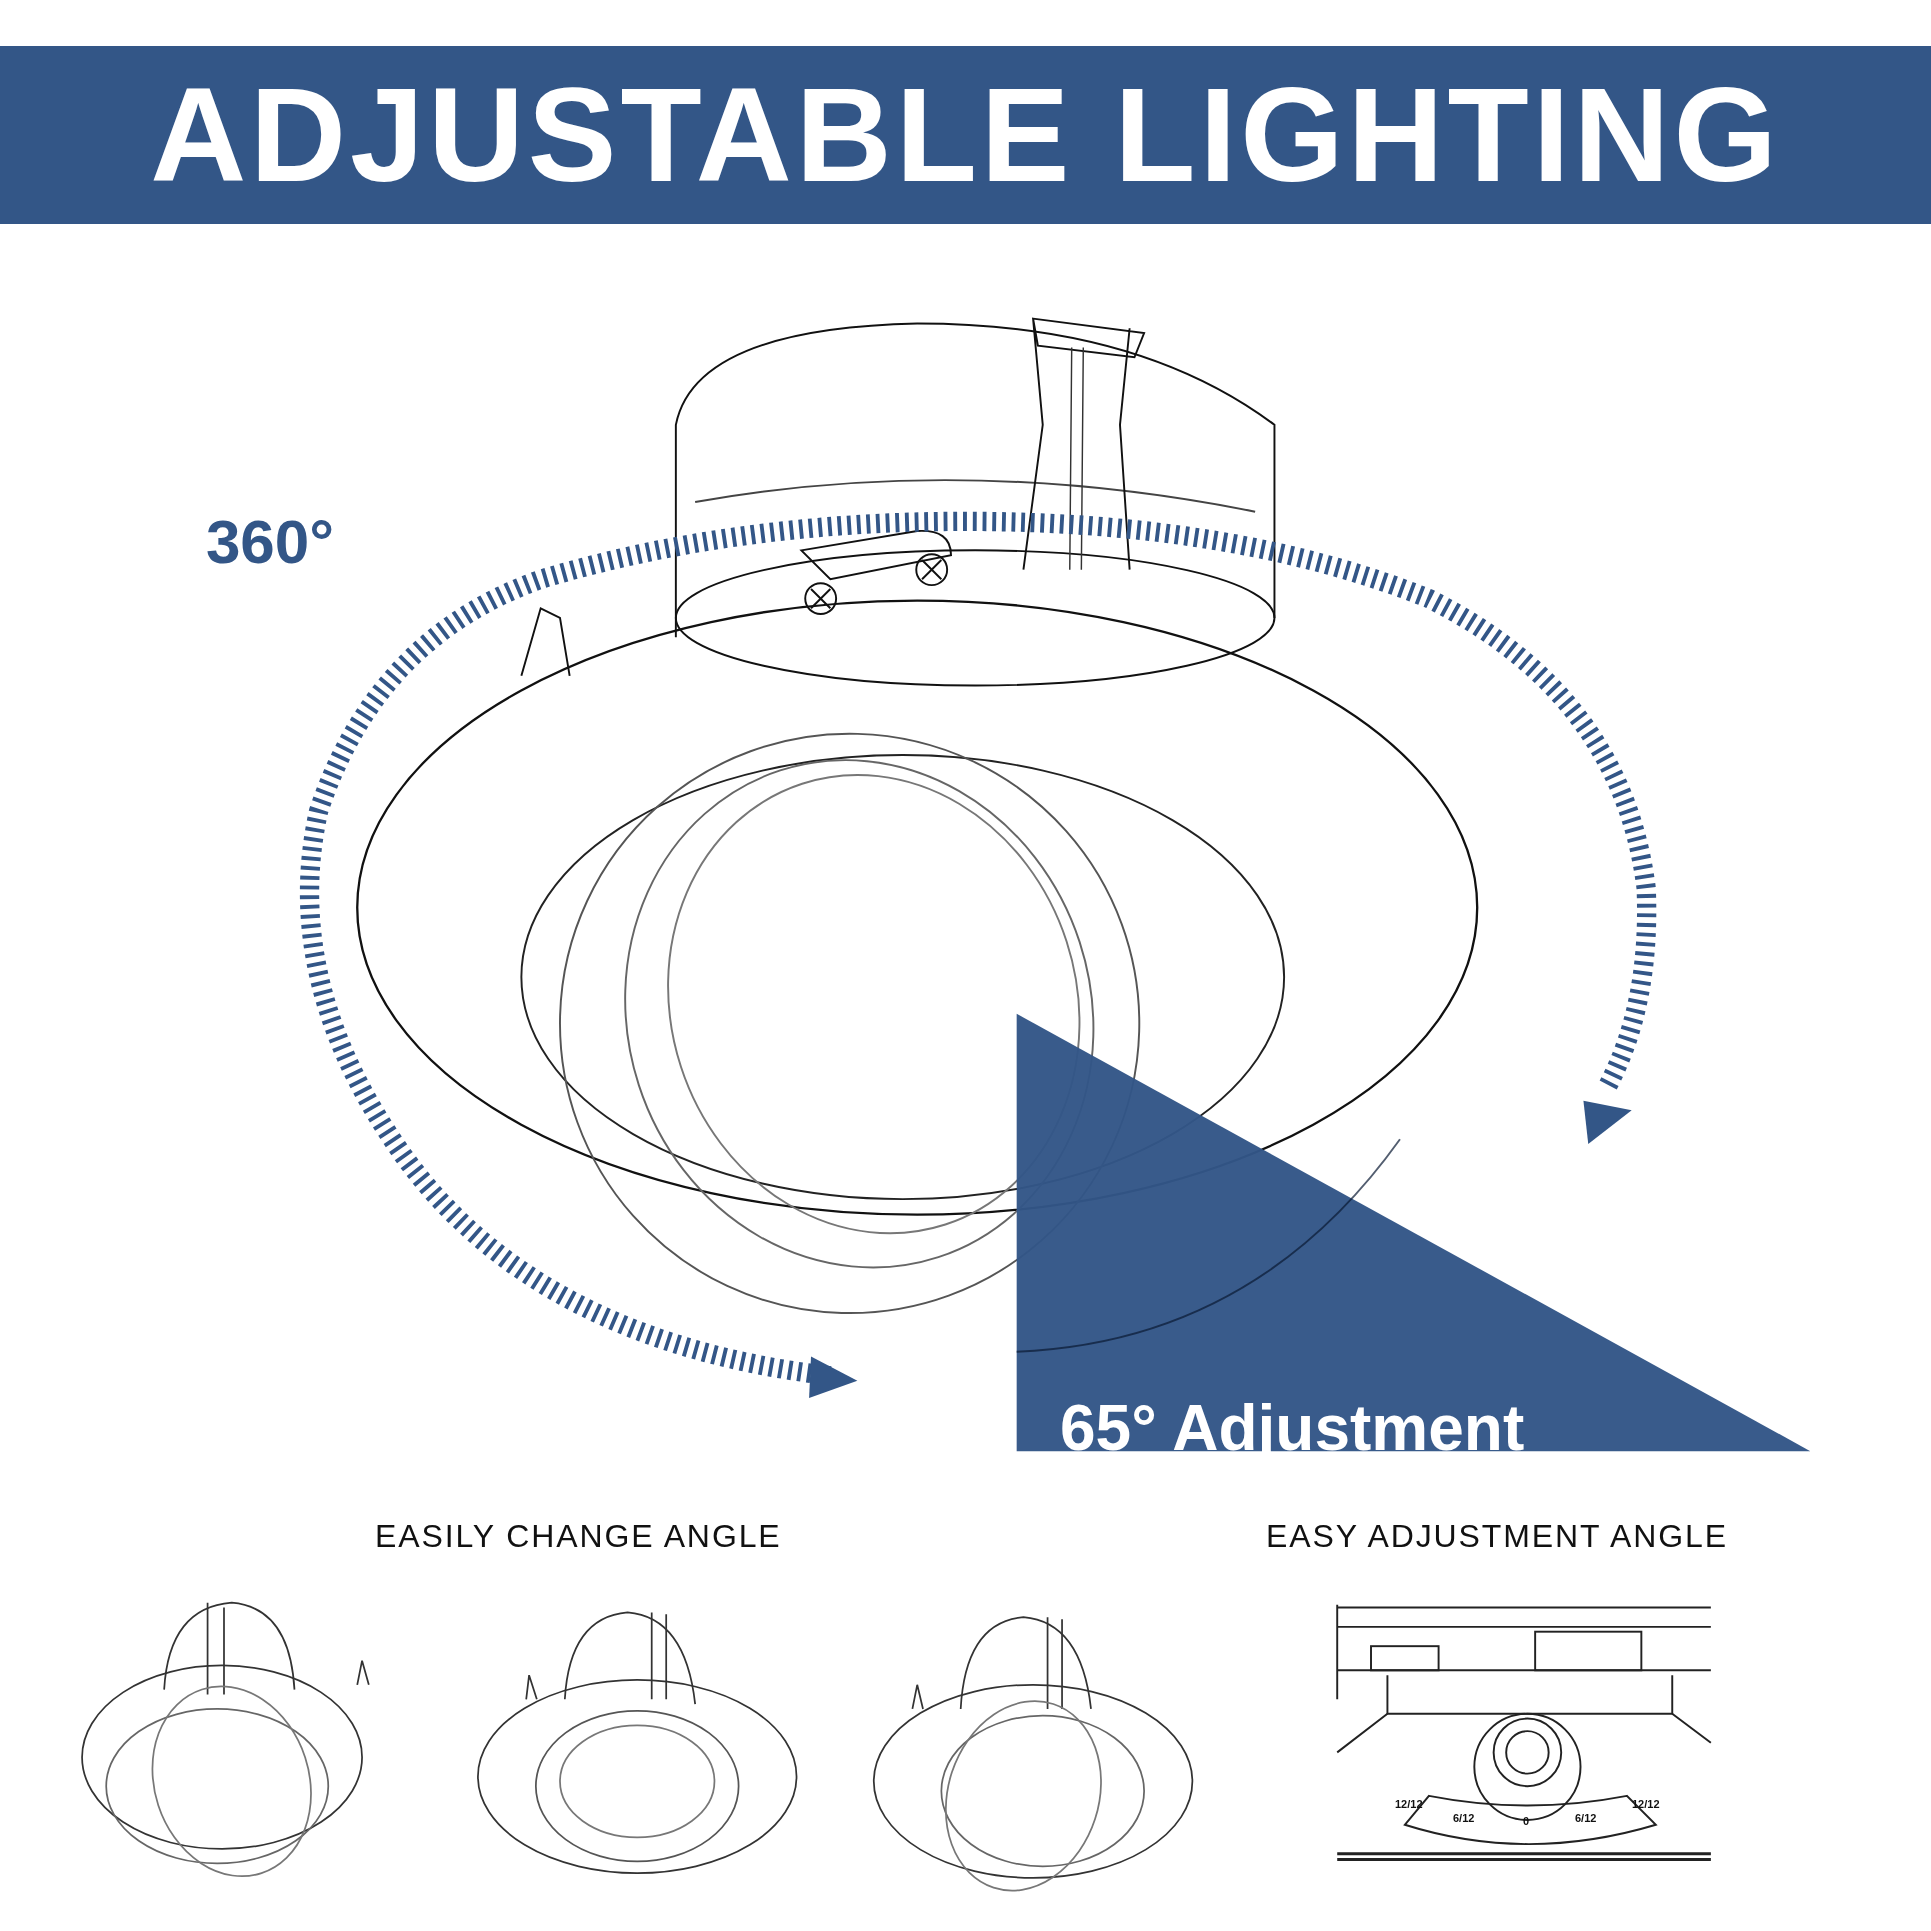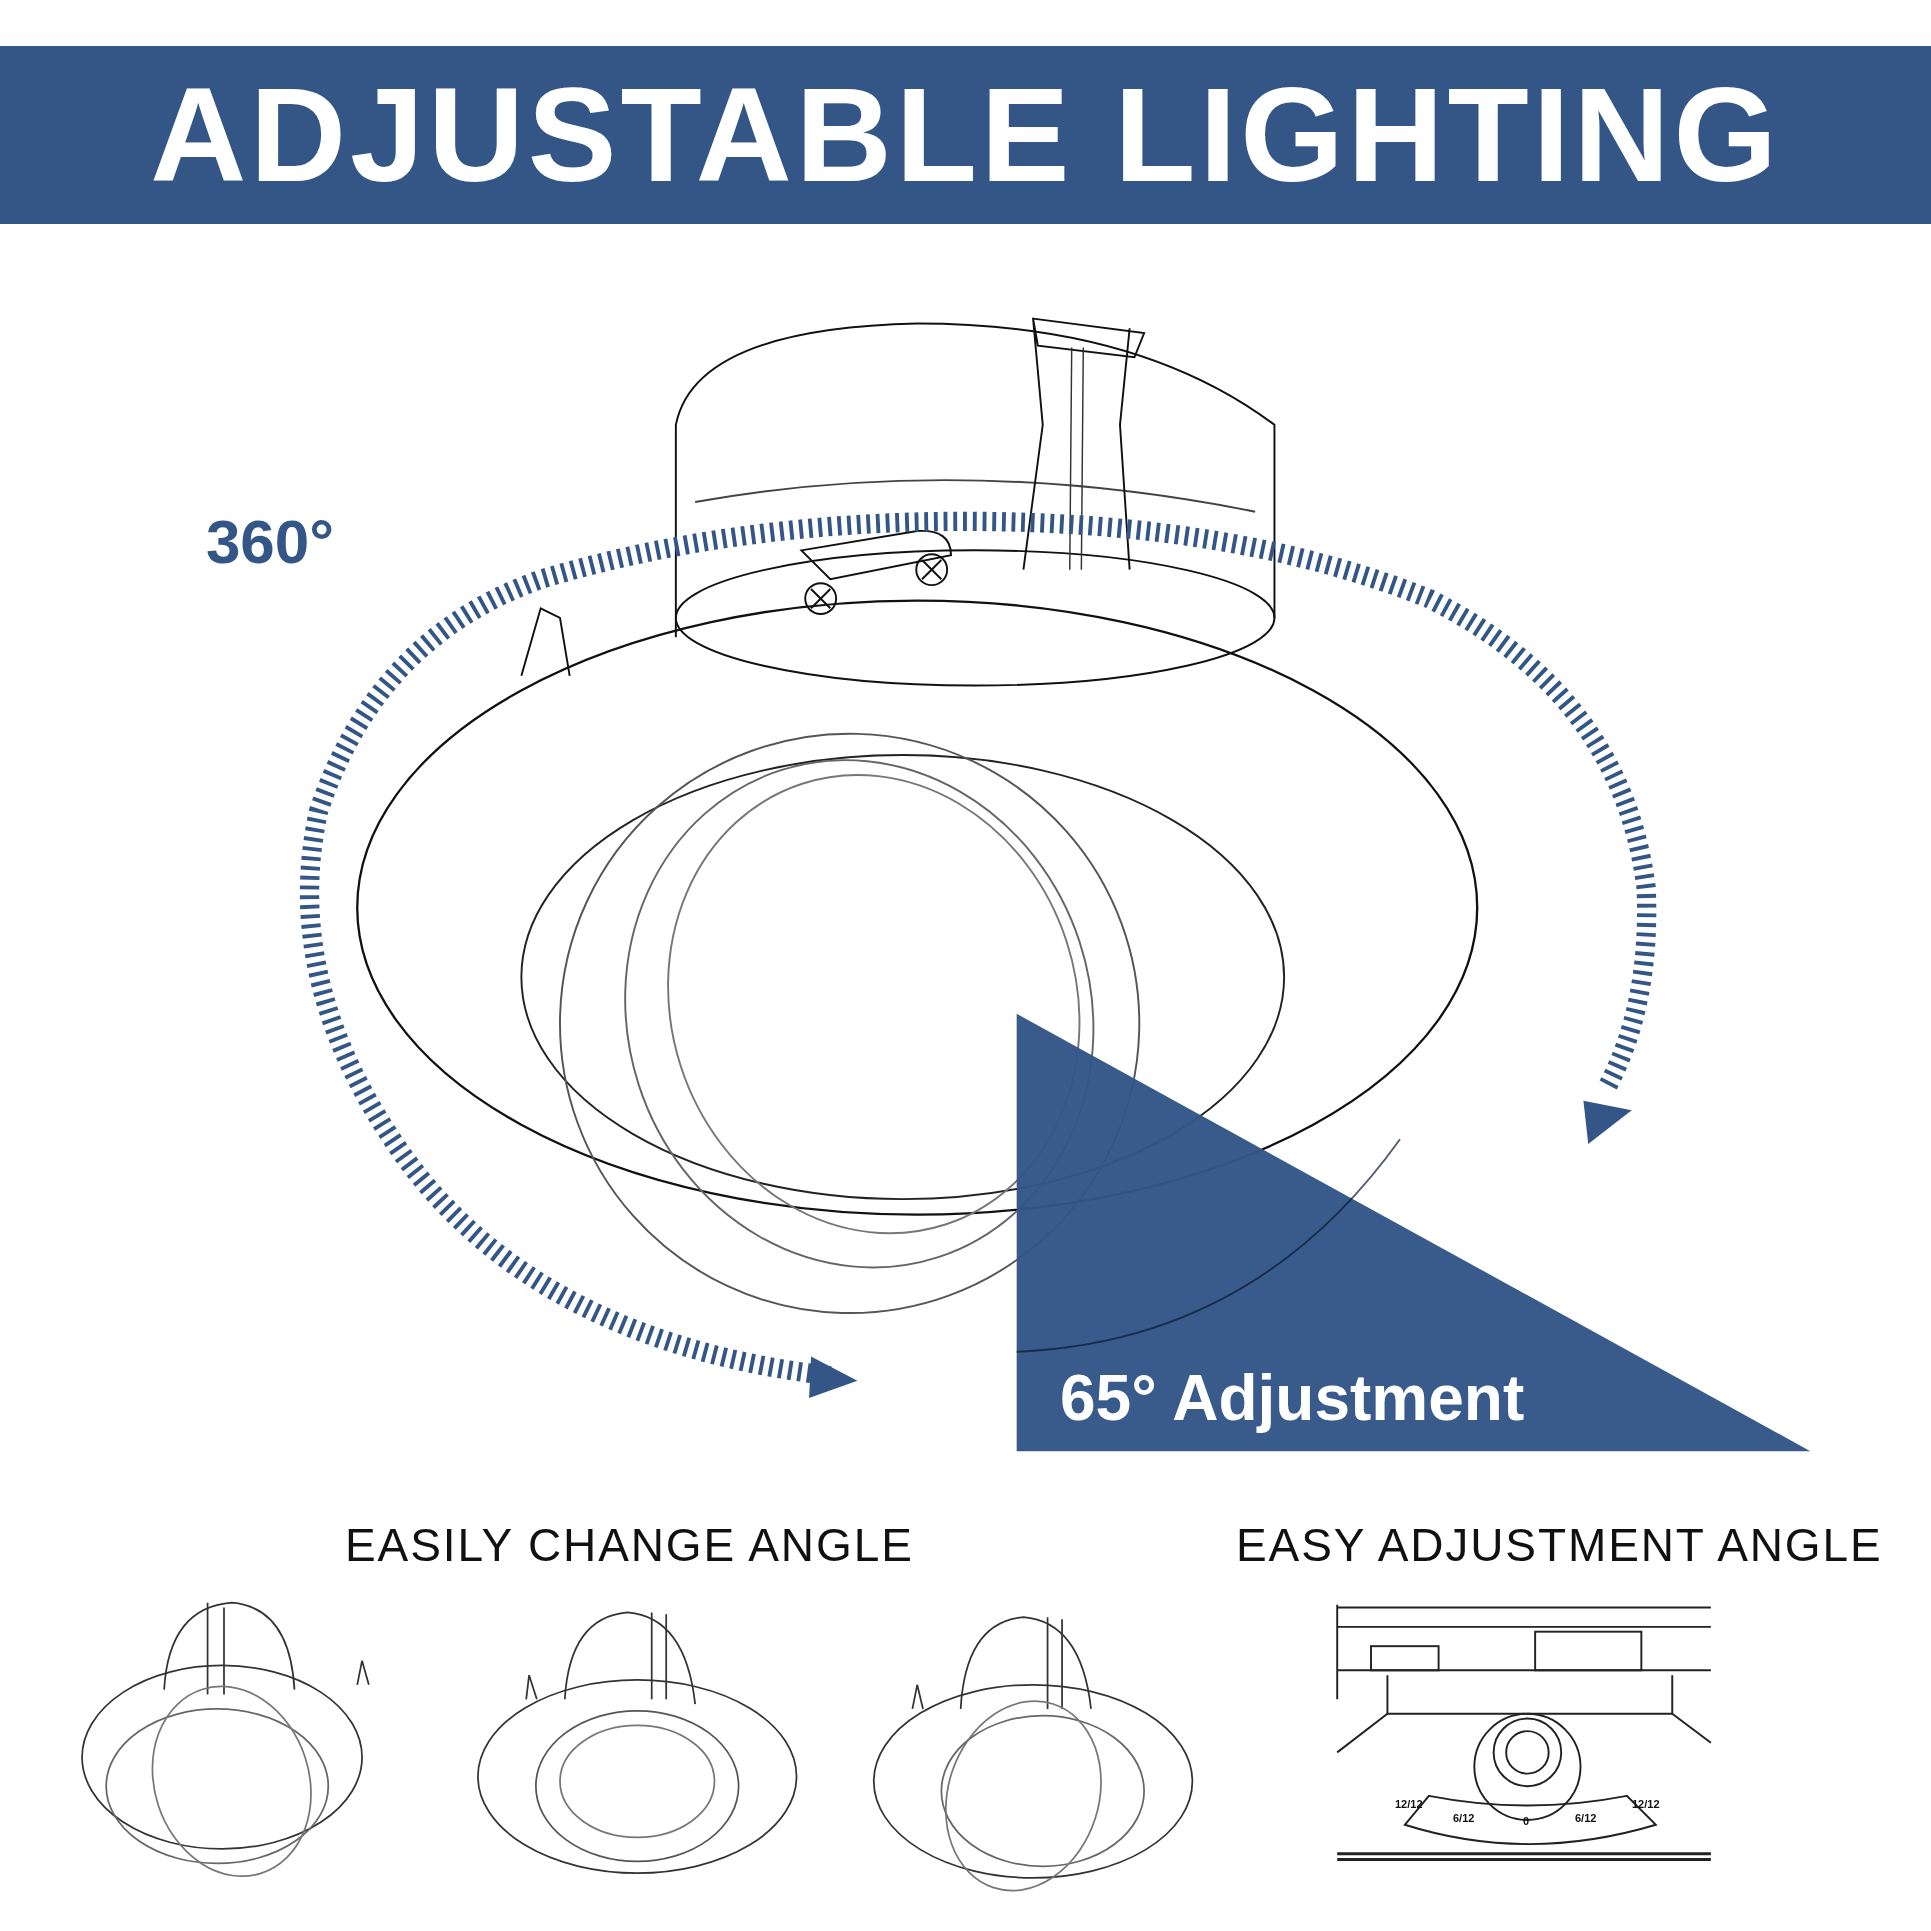--- a/index.html
+++ b/index.html
@@ -3,22 +3,22 @@
 <meta charset="utf-8">
 <style>
   html, body { margin:0; padding:0; background:#ffffff; }
   body { width:1931px; height:1931px; position:relative; overflow:hidden; font-family:"Liberation Sans", "DejaVu Sans", sans-serif; }
   .banner { position:absolute; left:0; top:46px; width:1931px; height:178px; background:#335687; display:flex; align-items:center; justify-content:center; }
   .banner-title { color:#ffffff; font-weight:700; font-size:133px; letter-spacing:3.9px; line-height:1; }
   .rot-label { position:absolute; left:106px; top:507px; width:328px; text-align:center; color:#335687; font-weight:700; line-height:1.12; }
   .rot-deg { font-size:62px; display:block; }
   .rot-word { font-size:62px; display:block; }
   svg.art { position:absolute; left:0; top:0; }
-  .adj-label { position:absolute; left:1060px; top:1361px; color:#ffffff; font-weight:700; font-size:64px; white-space:nowrap; }
-  .sub { position:absolute; top:1518px; font-size:46px; color:#111111; font-weight:400; letter-spacing:1.9px; white-space:nowrap; }
+  .adj-label { position:absolute; left:1060px; top:1391px; color:#ffffff; font-weight:700; font-size:64px; white-space:nowrap; }
+  .sub { position:absolute; top:1518px; font-size:32px; color:#111111; font-weight:400; letter-spacing:1.9px; white-space:nowrap;margin-left:30px; }
   .sub-left { left:345px; }
   .sub-right { left:1236px; }
 </style>
 </head>
 <body>
 
 <div class="banner">
   <div class="banner-title">ADJUSTABLE LIGHTING</div>
 </div>
 

